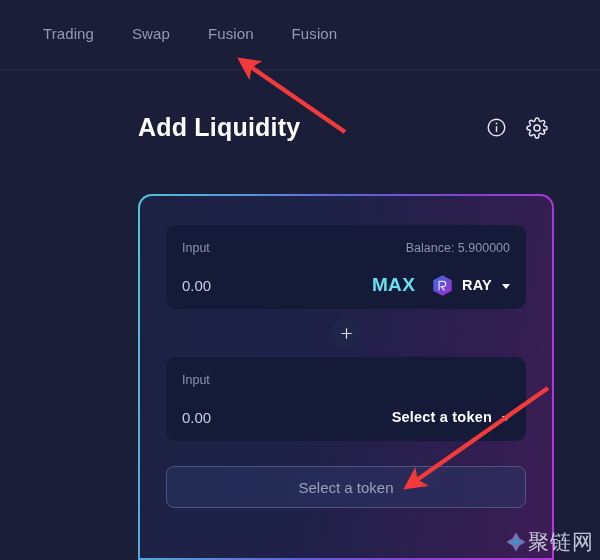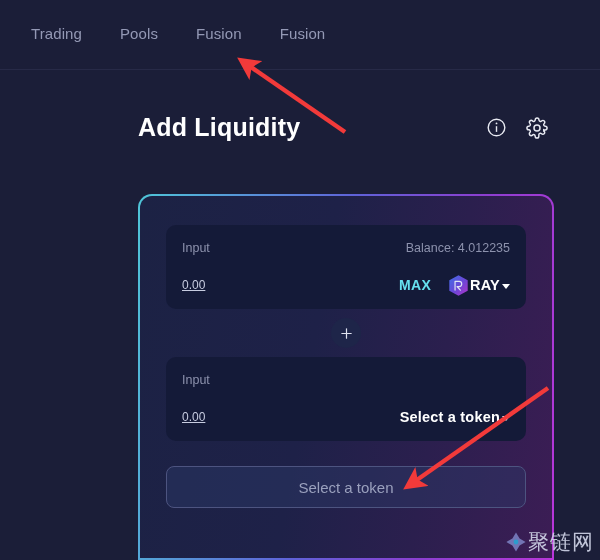--- a/index.html
+++ b/index.html
@@ -26,21 +26,21 @@
     width: 600px;
     height: 70px;
     background: #1b1e38;
     border-bottom: 1px solid #272a47;
   }
 
   #nav-items {
     display: flex;
     align-items: center;
     height: 68px;
-    padding-left: 12px;
+    padding-left: 24px;
     gap: 0;
   }
 
   .nav-item {
     position: relative;
     font-size: 15px;
     color: #9499b5;
     padding: 0 19px;
     height: 68px;
     line-height: 68px;
@@ -140,48 +140,48 @@
 
   .token-box-bottom {
     display: flex;
     align-items: center;
     justify-content: space-between;
     margin-top: 14px;
     height: 26px;
   }
 
   .amount-input {
-    font-size: 12px;
+    font-size: 15px;
     color: #c7cce0;
     background: transparent;
     border: none;
     outline: none;
     width: 150px;
     font-family: "Liberation Sans", sans-serif;
-    text-decoration: underline;
   }
 
   .right-controls {
     display: flex;
     align-items: center;
     gap: 16px;
   }
 
   .max-btn {
-    font-size: 14px;
+    font-size: 19px;
     font-weight: bold;
     color: #66e0ef;
     cursor: pointer;
     letter-spacing: .3px;
     text-align: center;
   }
 
   .token-select {
     display: flex;
     align-items: center;
+    gap: 8px;
     cursor: pointer;
   }
 
   .token-symbol {
     font-size: 14.5px;
     font-weight: bold;
     color: #ffffff;
     letter-spacing: .2px;
   }
 
@@ -258,25 +258,25 @@
 
 <div id="app-root">
 
   <div id="top-nav">
     <div id="nav-items">
 
       <div class="nav-item">
         <span>Trading</span>
       </div>
 
-
-
       <div class="nav-item">
-        <span>Pools</span>
-      </div>
+        <span>Swap</span>
+      </div>
+
+
 
       <div class="nav-item">
         <span>Fusion</span>
       </div>
 
 
       <div class="nav-item">
         <span>Fusion</span>
       </div>
 
@@ -304,21 +304,21 @@
 
     </div>
   </div>
 
   <div id="liquidity-card">
     <div id="liquidity-card-inner">
 
       <div class="token-box">
         <div class="token-box-top">
           <span class="box-label">Input</span>
-          <span class="box-balance">Balance: 4.012235</span>
+          <span class="box-balance">Balance: 5.900000</span>
         </div>
         <div class="token-box-bottom">
           <input class="amount-input" type="text" value="0.00" style="">
           <div class="right-controls">
             <span class="max-btn">MAX</span>
             <div class="token-select">
               <span style="line-height:0;">
                 <svg width="23" height="23" viewBox="0 0 40 40">
                   <defs>
                     <linearGradient id="rayGrad" x1="0" y1="0" x2="1" y2="1">

